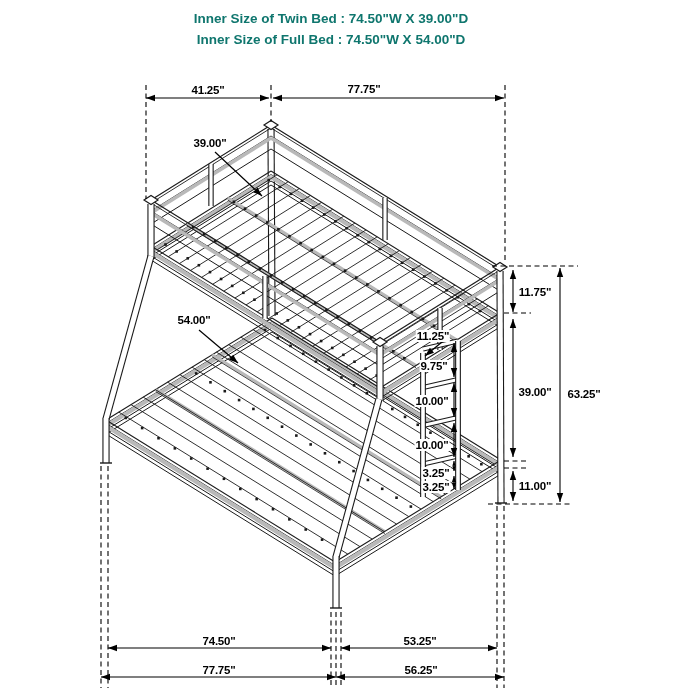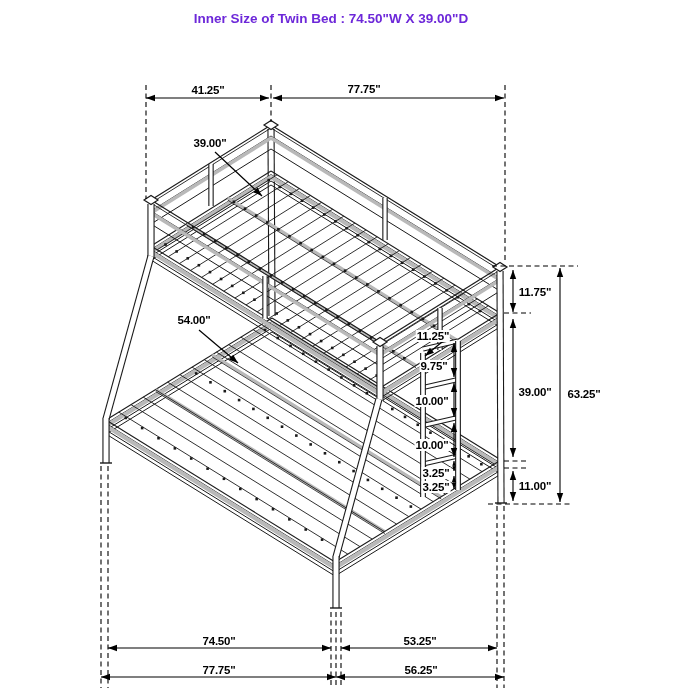--- a/index.html
+++ b/index.html
@@ -1,20 +1,20 @@
 <!DOCTYPE html>
 <html><head>
 <meta charset="utf-8">
 <style>
   html,body{margin:0;padding:0;background:#fff;}
   #stage{position:relative;width:700px;height:700px;background:#fff;overflow:hidden;
          font-family:"Liberation Sans",sans-serif;}
   #drawing{position:absolute;left:0;top:0;}
   .title{position:absolute;left:331px;top:8px;transform:translateX(-50%);
-         text-align:center;font-weight:bold;font-size:13.5px;line-height:21px;color:#6d28d9;white-space:nowrap;}
+         text-align:center;font-weight:bold;font-size:13.5px;line-height:21px;color:#0f766e;white-space:nowrap;}
   .dim{position:absolute;font-weight:bold;font-size:11.5px;color:#000;background:#fff;
        padding:0 1px;transform:translate(-50%,-50%);white-space:nowrap;letter-spacing:-0.2px;}
 </style>
 </head>
 <body>
 
 <div id="stage">
   <svg id="drawing" width="700" height="700" viewBox="0 0 700 700">
       <line x1="271" y1="129" x2="272" y2="316" stroke="#1a1a1a" stroke-width="7.2"></line>
       <line x1="271" y1="129" x2="272" y2="316" stroke="#fff" stroke-width="5"></line>
@@ -351,20 +351,21 @@
       <line x1="215" y1="152" x2="262" y2="196" stroke="#000000" stroke-width="1.2"></line>
       <polygon points="262.0,196.0 253.2,192.2 257.6,187.5" fill="#000000"></polygon>
       <line x1="199" y1="330" x2="238" y2="363" stroke="#000000" stroke-width="1.2"></line>
       <polygon points="238.0,363.0 229.0,359.7 233.2,354.7" fill="#000000"></polygon>
       <line x1="442" y1="342" x2="425" y2="356" stroke="#000000" stroke-width="1.2"></line>
       <polygon points="425.0,356.0 429.9,347.8 434.0,352.8" fill="#000000"></polygon>
     </svg>
 
   <div class="title">
     <div>Inner Size of Twin Bed : 74.50"W X 39.00"D</div>
+    <div>Inner Size of Full Bed : 74.50"W X 54.00"D</div>
   </div>
 
   <div class="dim" style="left:208px;top:90px">41.25"</div>
   <div class="dim" style="left:364px;top:89px">77.75"</div>
   <div class="dim" style="left:210px;top:143px">39.00"</div>
   <div class="dim" style="left:194px;top:320px">54.00"</div>
   <div class="dim" style="left:535px;top:292px">11.75"</div>
   <div class="dim" style="left:535px;top:392px">39.00"</div>
   <div class="dim" style="left:584px;top:394px">63.25"</div>
   <div class="dim" style="left:535px;top:486px">11.00"</div>

